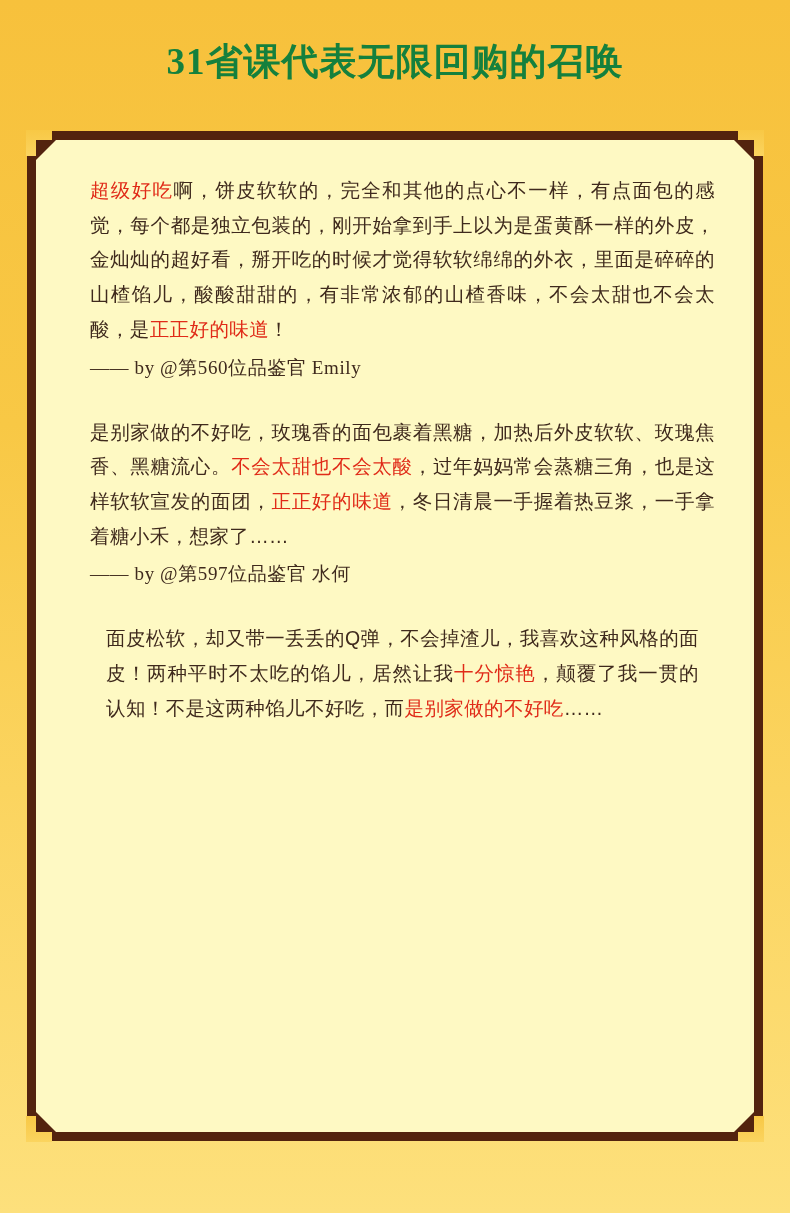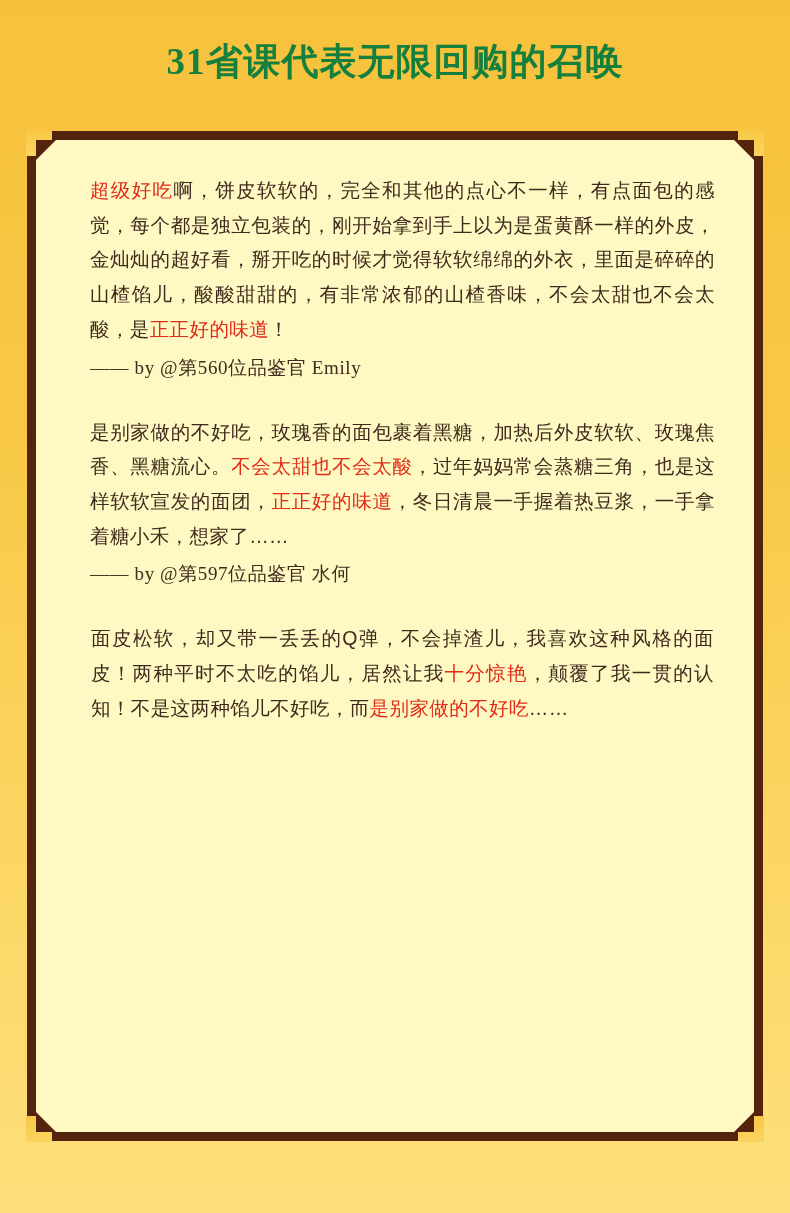--- a/index.html
+++ b/index.html
@@ -121,19 +121,19 @@
             <p class="review-body" style="margin: 0px;"><span class="hl">超级好吃</span><span>啊，饼皮软软的，完全和其他的点心不一样，有点面包的感觉，每个都是独立包装的，刚开始拿到手上以为是蛋黄酥一样的外皮，金灿灿的超好看，掰开吃的时候才觉得软软绵绵的外衣，里面是碎碎的山楂馅儿，酸酸甜甜的，有非常浓郁的山楂香味，不会太甜也不会太酸，是</span><span class="hl">正正好的味道</span><span>！</span></p>
             <div class="sig">—— by @第560位品鉴官 Emily</div>
           </div>
           <div class="review">
           </div>
           <div class="review">
             <p class="review-body" style="margin: 0px;"><span>是别家做的不好吃，玫瑰香的面包裹着黑糖，加热后外皮软软、玫瑰焦香、黑糖流心。</span><span class="hl">不会太甜也不会太酸</span><span>，过年妈妈常会蒸糖三角，也是这样软软宣发的面团，</span><span class="hl">正正好的味道</span><span>，冬日清晨一手握着热豆浆，一手拿着糖小禾，想家了……</span></p>
             <div class="sig">—— by @第597位品鉴官 水何</div>
           </div>
           <div class="review">
-            <p class="review-body" style="margin: 1px;"><span>面皮松软，却又带一丢丢的Q弹，不会掉渣儿，我喜欢这种风格的面皮！两种平时不太吃的馅儿，居然让我</span><span class="hl">十分惊艳</span><span>，颠覆了我一贯的认知！不是这两种馅儿不好吃，而</span><span class="hl">是别家做的不好吃</span><span>……</span></p>
+            <p class="review-body" style="margin: 16px;"><span>面皮松软，却又带一丢丢的Q弹，不会掉渣儿，我喜欢这种风格的面皮！两种平时不太吃的馅儿，居然让我</span><span class="hl">十分惊艳</span><span>，颠覆了我一贯的认知！不是这两种馅儿不好吃，而</span><span class="hl">是别家做的不好吃</span><span>……</span></p>
           </div>
         </div>
     </div>
   </div>
 
 </div>
 
 </body></html>

